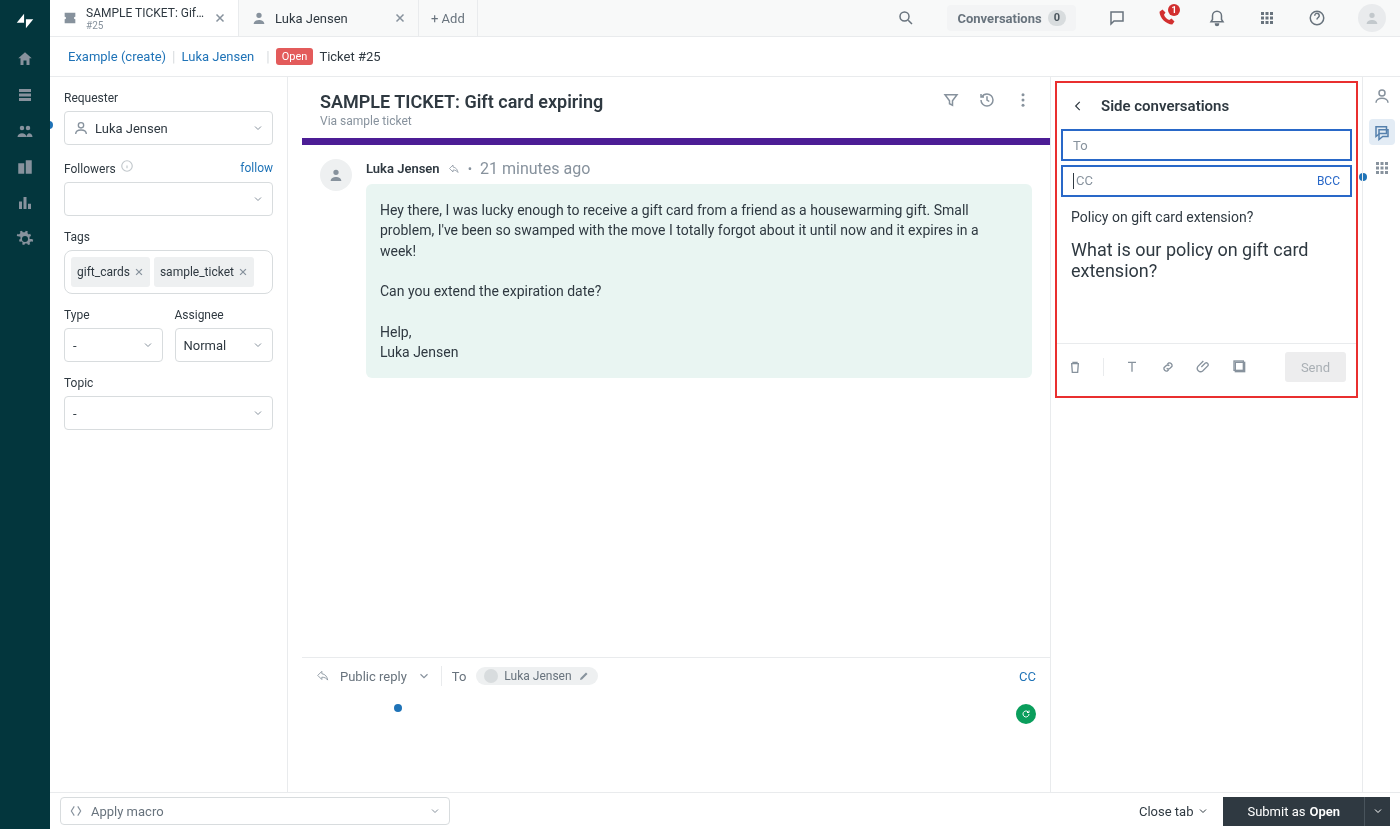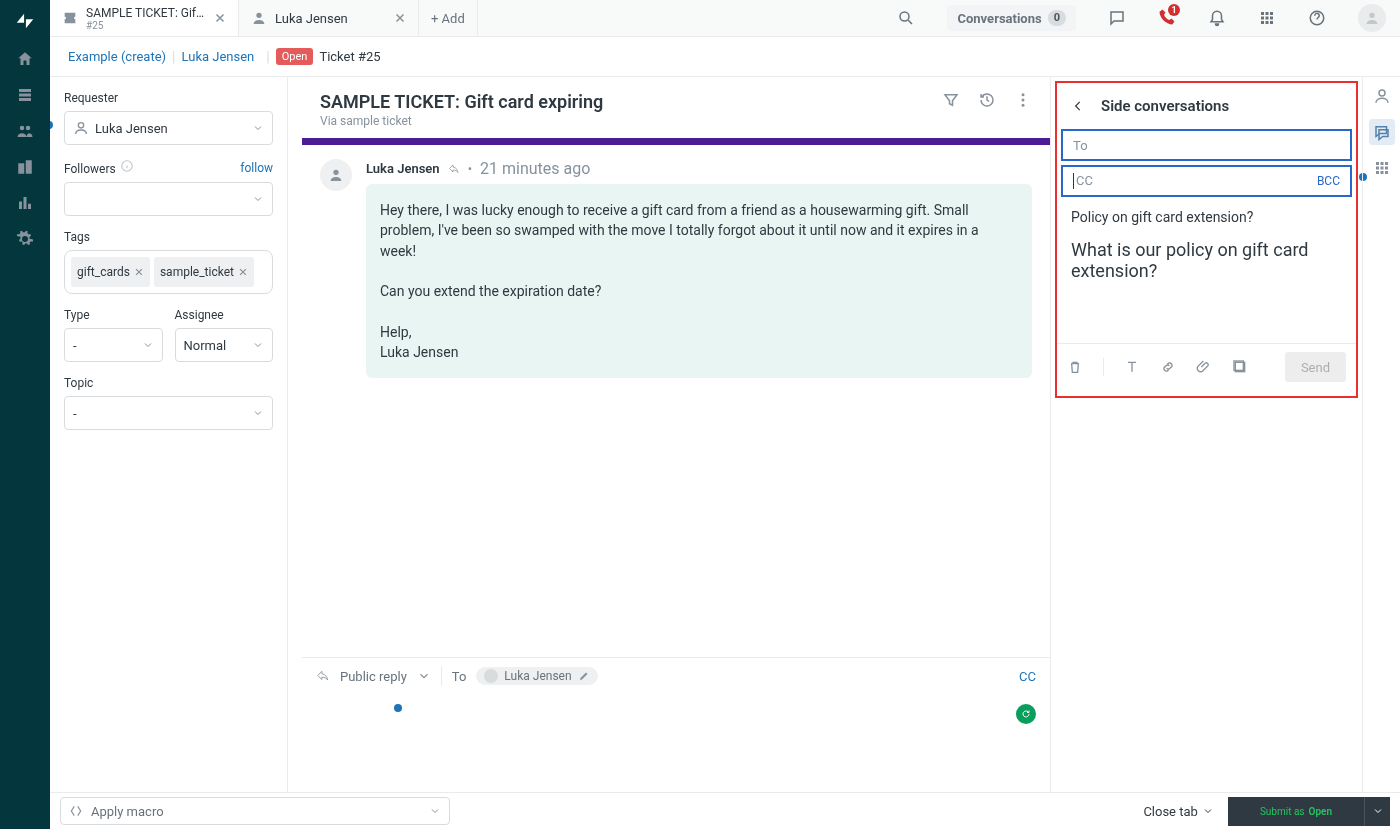--- a/index.html
+++ b/index.html
@@ -90,21 +90,21 @@
 .reply-tools .link-dot{position:relative;}
 .reply-tools .link-dot::after{content:"";position:absolute;right:-4px;top:-4px;width:8px;height:8px;background:#1f73b7;border-radius:50%;}
 
 
 .bottom { position:absolute; left:50px; right:0; bottom:0; height:37px; border-top:1px solid #e9ebed; display:flex; align-items:center; padding:0 10px; background:#fff;}
 .macro { border:1px solid #d8dcde; border-radius:4px; height:28px; width:390px; display:flex; align-items:center; padding:0 8px; font-size:13px; color:#68737d; gap:8px;}
 .macro svg{width:14px;height:14px;fill:#87929d;}
 .macro .chev{margin-left:auto;}
 .bottom .spacer{flex:1;}
 .close-tab{font-size:13px;color:#2f3941;display:flex;align-items:center;gap:4px;cursor:pointer;margin-right:14px;}
-.submit{background:#2f3941;color:#22c55e;border:none;height:29px;padding:0 32px;font-size:10px;display:flex;align-items:center;cursor:pointer;}
+.submit{background:#2f3941;color:#ffffff;border:none;height:29px;padding:0 24px;font-size:13px;display:flex;align-items:center;cursor:pointer;}
 .submit strong{font-weight:600;margin-left:4px;}
 .submit-dd{background:#2f3941;border-left:1px solid #49545c;width:26px;height:29px;display:flex;align-items:center;justify-content:center;cursor:pointer;}
 .submit-dd svg{width:12px;height:12px;fill:#fff;}
 
 
 .right-rail{position:absolute;right:0;top:77px;bottom:37px;width:38px;border-left:1px solid #e9ebed;display:flex;flex-direction:column;align-items:center;padding-top:10px;gap:14px;}
 .right-rail .ric{width:18px;height:18px;fill:#87929d;cursor:pointer;}
 .right-rail .ric.active{background:#e3ecf5;border-radius:4px;padding:4px;width:26px;height:26px;}
 .side-panel{position:absolute;right:38px;top:77px;width:312px;border-left:1px solid #e9ebed;bottom:37px;background:#fff;}
 .side-red{border:2.5px solid #e92f2f;margin:4px;padding-bottom:6px;}

